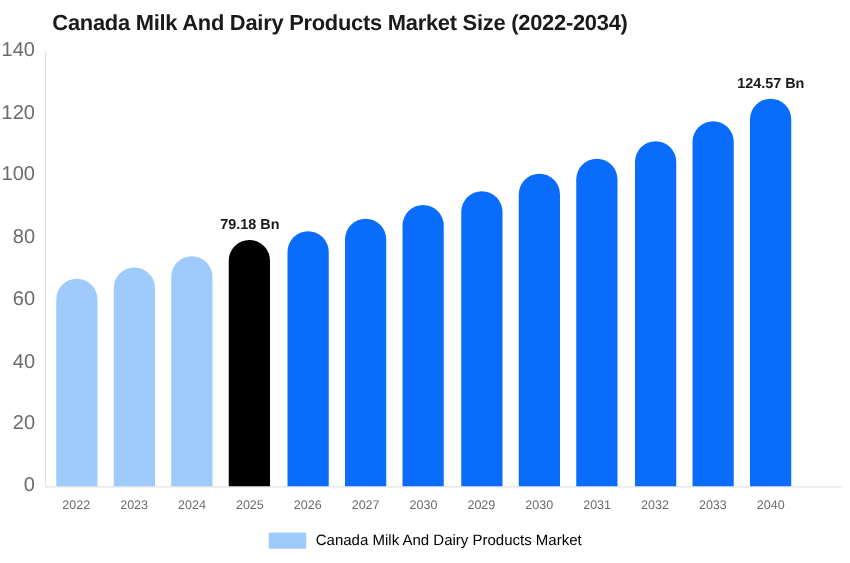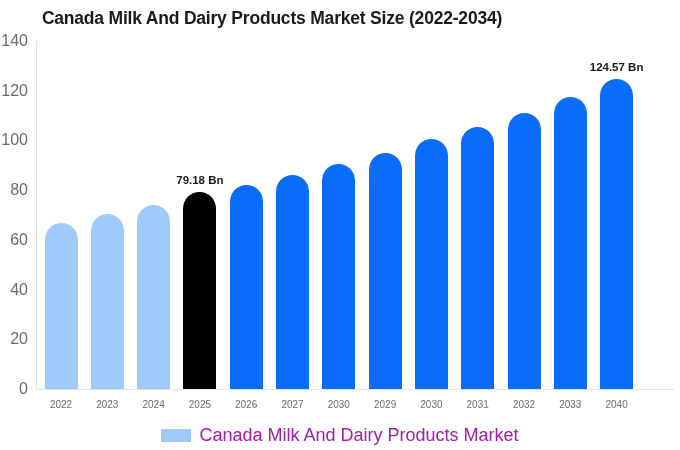--- a/index.html
+++ b/index.html
@@ -102,22 +102,22 @@
     align-items: center;
     justify-content: center;
     gap: 8px;
   }
   .legend-swatch {
     width: 30px;
     height: 13px;
     border-radius: 1px;
   }
   .legend-label {
-    font-size: 18px;
-    color: #a21caf;
+    font-size: 12px;
+    color: #000000;
   }
 </style>
 </head>
 <body>
 
 <div class="chart-root">
 
   <div class="chart-title">Canada Milk And Dairy Products Market Size (2022-2034)</div>
 
   <div class="y-axis-line"></div>

